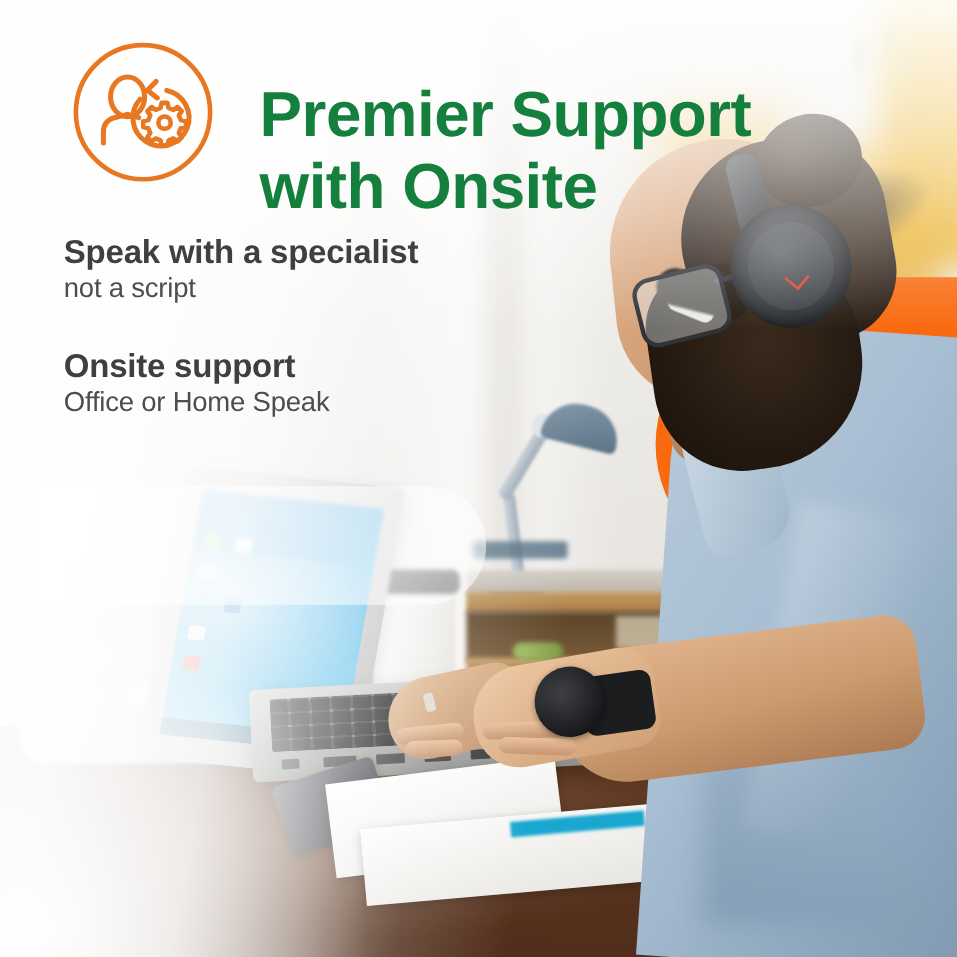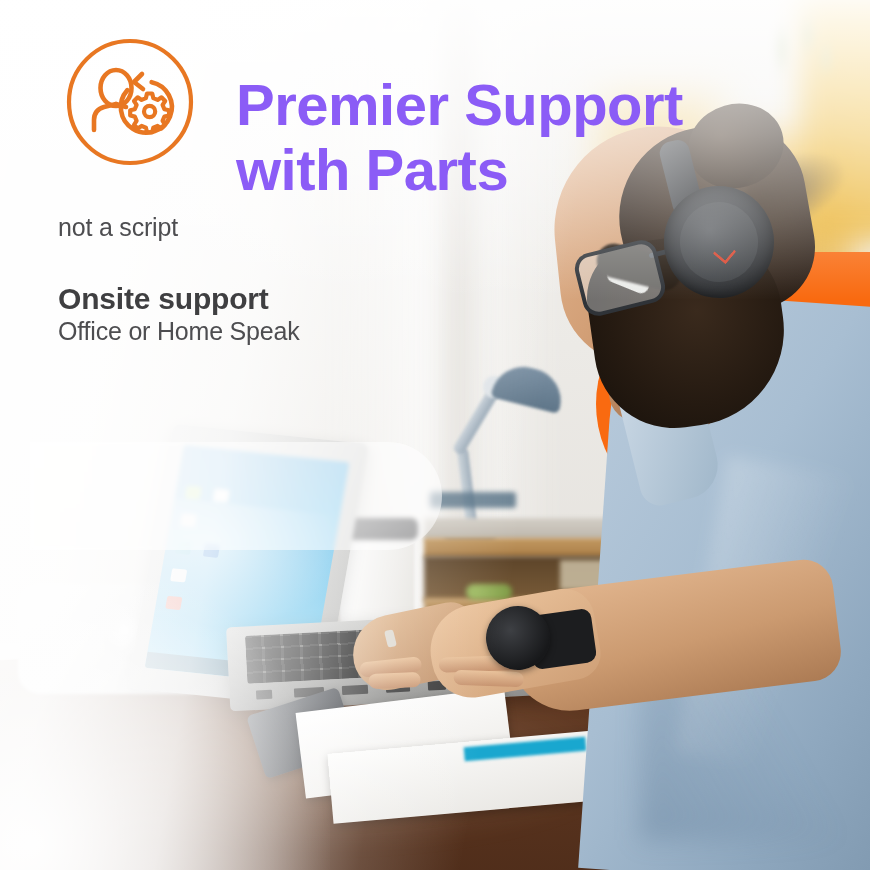--- a/index.html
+++ b/index.html
@@ -653,21 +653,21 @@
   }
 
   .headline {
     position: absolute;
     left: 236px; top: 34px;
     width: 610px;
     font-size: 58px;
     font-weight: bold;
     line-height: 1.12;
     letter-spacing: -.5px;
-    color: #8b5cf6;
+    color: #15803d;
   }
   .headline .l2 { display: block; }
 
   .features {
     position: absolute;
     left: 58px; top: 212px;
     width: 470px;
   }
   .feature { margin-bottom: 38px; }
   .feature:last-child { margin-bottom: 12px; }
@@ -819,25 +819,26 @@
 
         <g stroke="#e87722" stroke-width="4.2" fill="none" stroke-linejoin="round">
           <path d="M83 57.5 l5.2 0 l1.1 4.6 l4.3 1.8 l3.9 -2.6 l3.7 3.7 l-2.6 3.9 l1.8 4.3 l4.6 1.1 l0 5.2 l-4.6 1.1 l-1.8 4.3 l2.6 3.9 l-3.7 3.7 l-3.9 -2.6 l-4.3 1.8 l-1.1 4.6 l-5.2 0 l-1.1 -4.6 l-4.3 -1.8 l-3.9 2.6 l-3.7 -3.7 l2.6 -3.9 l-1.8 -4.3 l-4.6 -1.1 l0 -5.2 l4.6 -1.1 l1.8 -4.3 l-2.6 -3.9 l3.7 -3.7 l3.9 2.6 l4.3 -1.8 z"></path>
           <circle cx="85.6" cy="75.5" r="5.6"></circle>
         </g>
       </svg>
     </div>
 
     <h1 class="headline">
       <span>Premier Support</span>
-      <span class="l2">with Parts</span>
+      <span class="l2">with Onsite</span>
     </h1>
 
     <div class="features">
       <div class="feature">
+        <div class="feature-title">Speak with a specialist</div>
         <div class="feature-sub">not a script</div>
       </div>
       <div class="feature">
         <div class="feature-title">Onsite support</div>
         <div class="feature-sub">Office or Home Speak</div>
       </div>
     </div>
 
   </div>
 </div>

